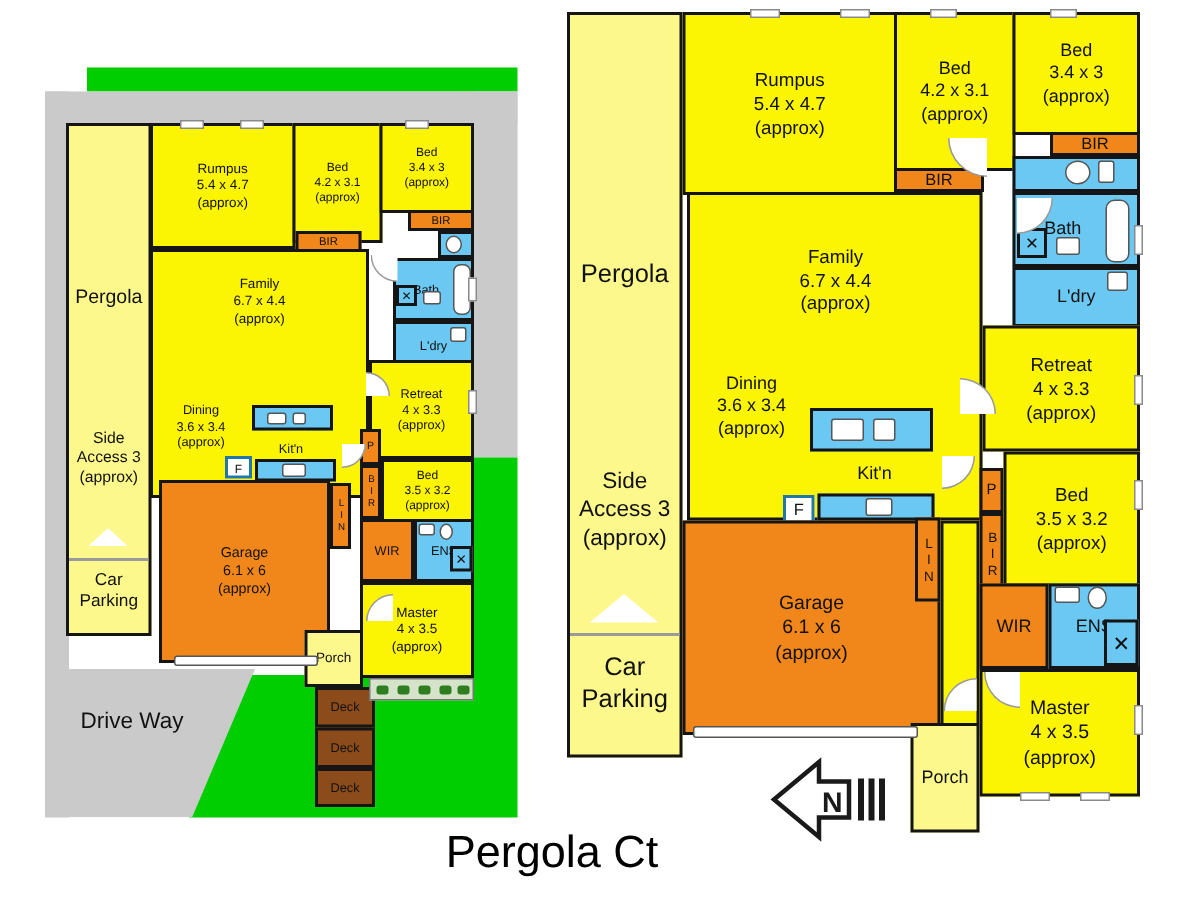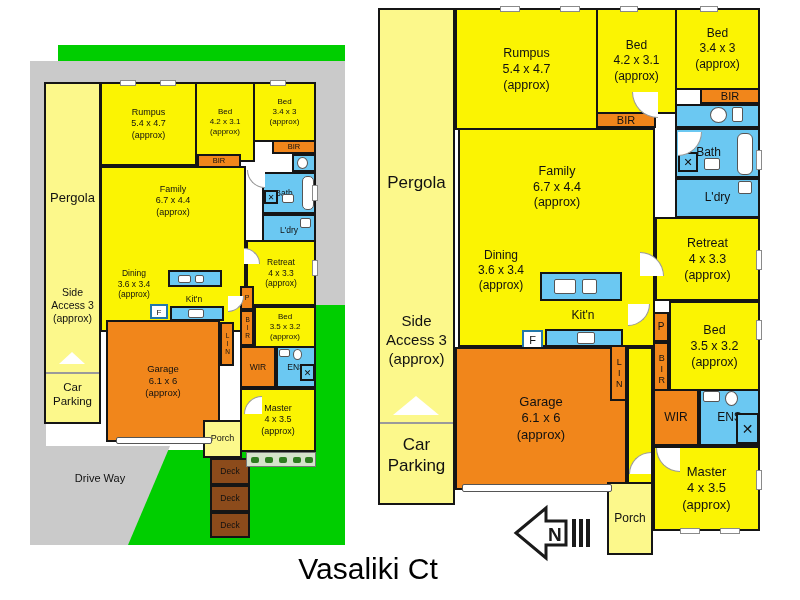--- a/index.html
+++ b/index.html
@@ -33,21 +33,21 @@
 <div class="canvas">
 
   <div class="abs" style="left:0;top:0;width:360px;height:600px;">
     <div class="grn" style="left:58px;top:45px;width:287px;height:16px;"></div>
     <div class="gray" style="left:30px;top:61px;width:315px;height:22px;"></div>
     <div class="gray" style="left:30px;top:61px;width:16px;height:484px;"></div>
     <div class="gray" style="left:316px;top:61px;width:29px;height:244px;"></div>
     <div class="grn" style="left:316px;top:305px;width:29px;height:240px;"></div>
     <div class="grn" style="left:126px;top:450px;width:190px;height:95px;"></div>
     <div class="gray" style="left:30px;top:446px;width:140px;height:99px;clip-path:polygon(0 0,100% 0,70% 100%,0 100%);">
-      <div class="lbl" style="left:24px;top:26px;width:92px;font-size:11px;">Drive Way</div>
+      <div class="lbl" style="left:12px;top:26px;width:92px;font-size:15px;">Drive Way</div>
     </div>
 
     <div class="room pale" style="left:44px;top:82px;width:57px;height:342px;">
       <div class="lbl" style="left:0;top:106px;width:53px;font-size:13px;">Pergola</div>
       <div class="lbl" style="left:0;top:202px;width:53px;font-size:10.5px;">Side Access 3 (approx)</div>
       <div class="tri" style="left:13px;top:268px;border-left:13px solid transparent;border-right:13px solid transparent;border-bottom:12px solid #fff;"></div>
       <div class="divider" style="left:0;top:288px;width:53px;"></div>
       <div class="lbl" style="left:0;top:296px;width:53px;font-size:11.5px;">Car Parking</div>
     </div>
 
@@ -226,14 +226,14 @@
 
     <svg class="abs" style="left:152px;top:502px;" width="95" height="62" viewBox="0 0 95 62">
       <polygon points="4,31 34,6 34,19 54,19 54,43 34,43 34,56" fill="#ffffff" stroke="#1a1a1a" stroke-width="3"></polygon>
       <text x="36" y="39" font-size="19" font-weight="bold" fill="#1a1a1a">N</text>
       <rect x="60" y="17" width="4" height="28" fill="#1a1a1a"></rect>
       <rect x="67" y="17" width="4" height="28" fill="#1a1a1a"></rect>
       <rect x="74" y="17" width="4" height="28" fill="#1a1a1a"></rect>
     </svg>
   </div>
 
-  <div class="title" style="left:283px;top:552px;width:170px;text-align:center;">Vasaliki Ct</div>
+  <div class="title" style="left:283px;top:552px;width:170px;text-align:center;">Pergola Ct</div>
 </div>
 
 </body></html>

